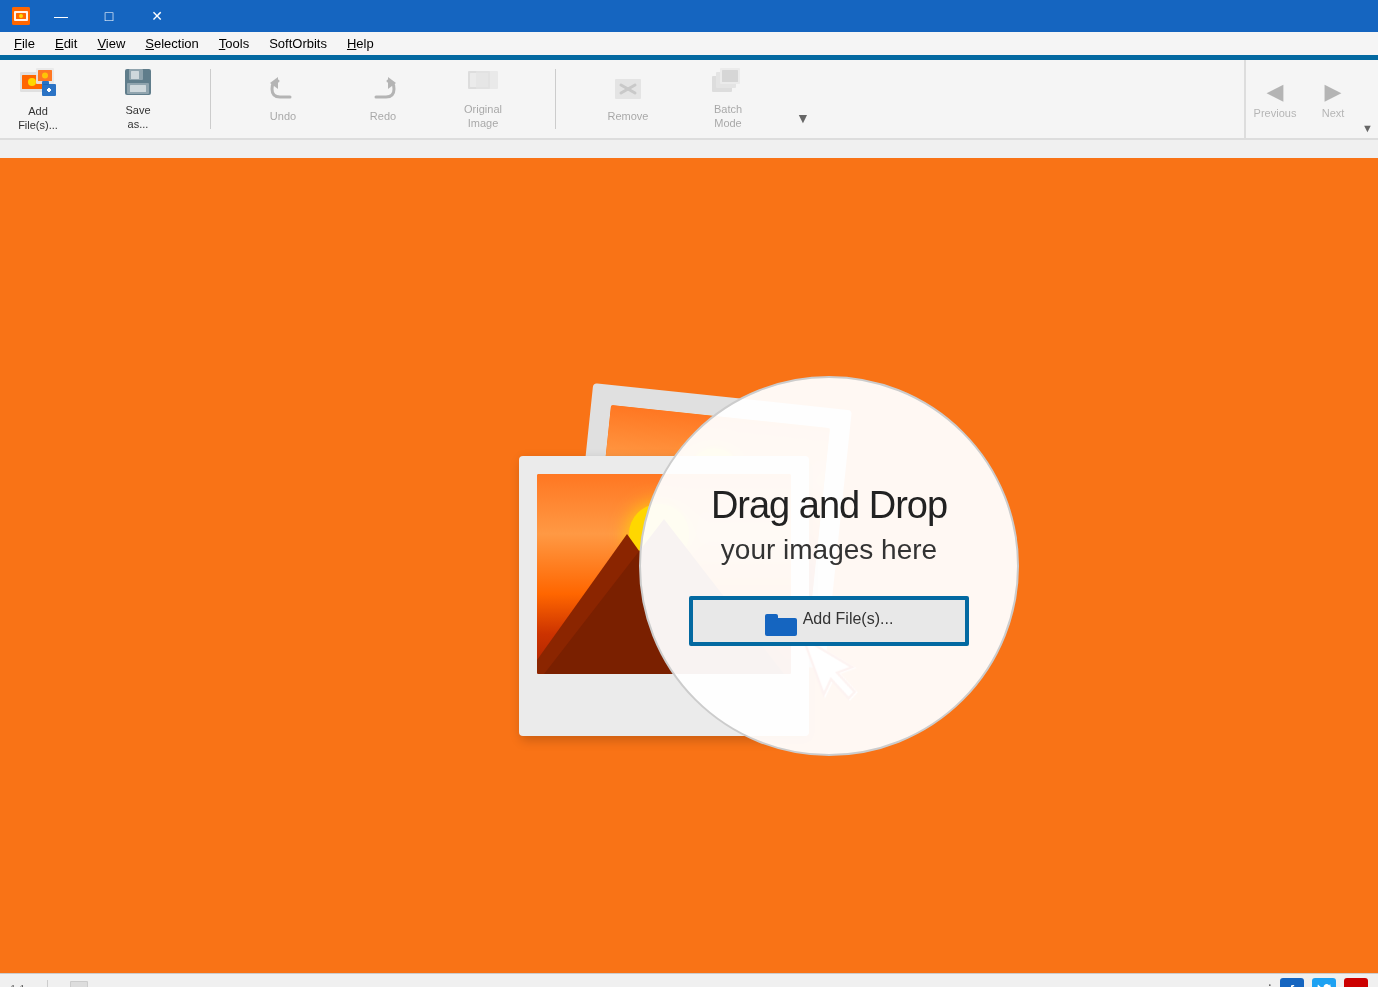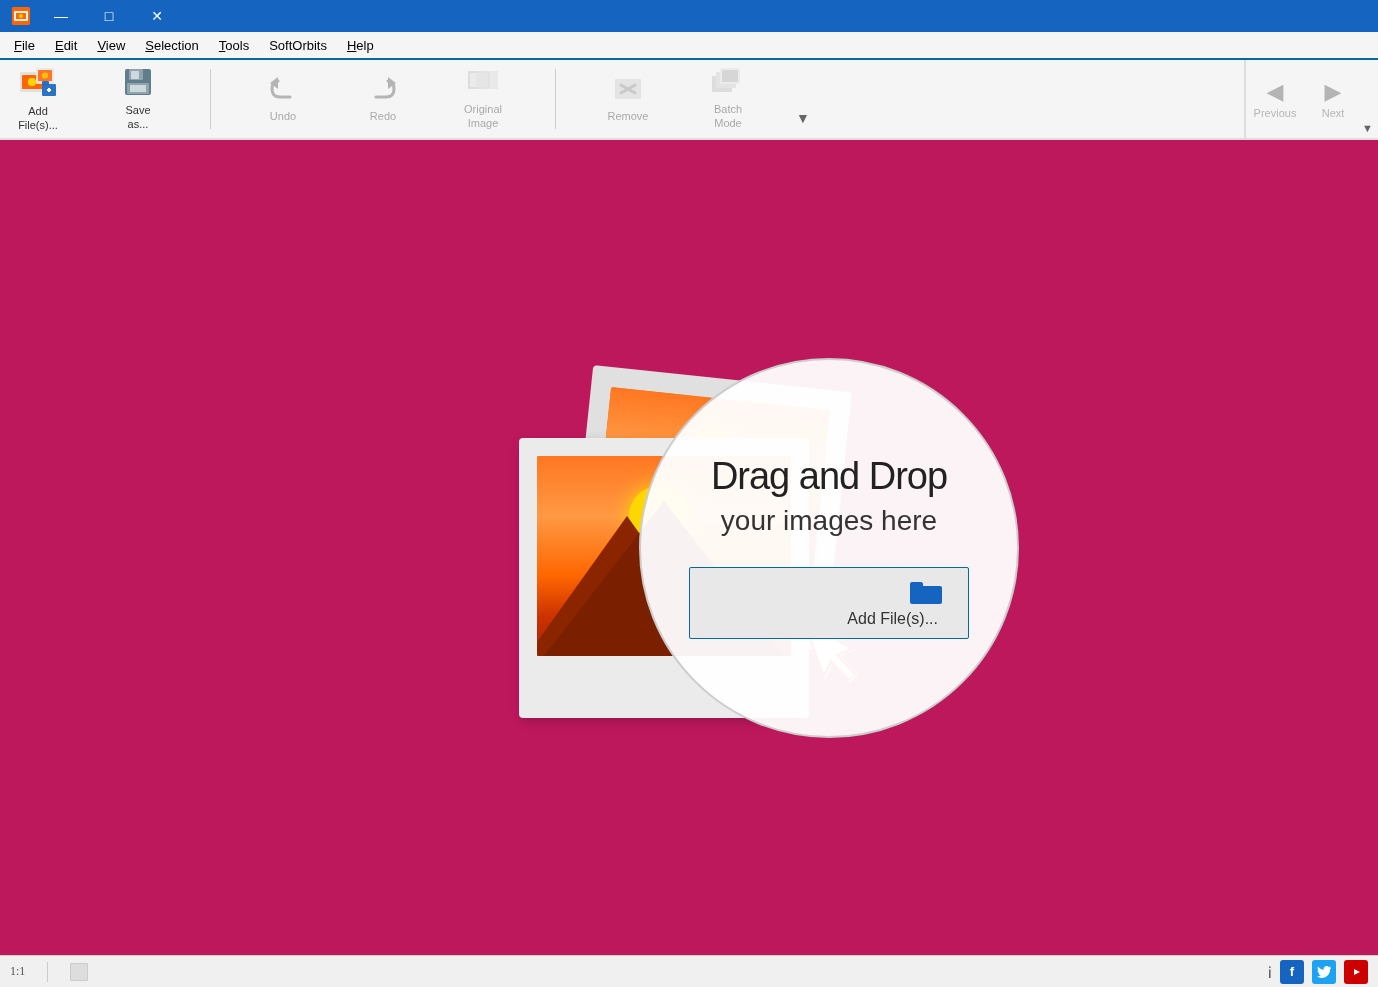--- a/index.html
+++ b/index.html
@@ -31,21 +31,21 @@
       cursor: pointer; font-size: 14px; display: flex; align-items: center; justify-content: center;
     }
 
     
     .menu-bar {
       background: #f5f5f5;
       height: 28px;
       display: flex;
       align-items: center;
       padding: 0 4px;
-      border-bottom: 2px solid #0369a1;
+      border-bottom: 5px solid #0369a1;
       font-size: 13px;
     }
     .menu-item {
       padding: 4px 10px;
       cursor: pointer;
       border-radius: 2px;
     }
     .menu-item .underline { text-decoration: underline; }
 
     
@@ -112,28 +112,29 @@
       font-size: 11px;
       color: #555;
       border: none;
       background: transparent;
     }
     .nav-btn .nav-arrow { font-size: 22px; color: #555; margin-bottom: 2px; }
     .nav-btn.disabled { opacity: 0.4; cursor: default; }
 
     
     .main-content {
-      background: #be185d;
+      background: #f97316;
       width: 100%;
       height: calc(987px - 32px - 28px - 80px - 32px);
       display: flex;
       align-items: center;
       justify-content: center;
       position: relative;
       overflow: hidden;
+      margin-top: 18px;
     }
 
     
     .dropzone-container {
       display: flex;
       align-items: center;
       justify-content: center;
       gap: 60px;
       position: relative;
     }
@@ -253,32 +254,31 @@
       line-height: 1.1;
     }
     .drop-text-sub {
       font-size: 28px;
       color: #333;
       margin-top: 8px;
       margin-bottom: 30px;
     }
     .add-files-btn {
       display: flex;
-      align-items: flex-end;
+      align-items: flex-start;
       gap: 10px;
       background: #e8e8e8;
-      border: 1px solid #0369a1;
+      border: 4px solid #0369a1;
       border-radius: 2px;
       padding: 10px 30px;
       cursor: pointer;
       font-size: 16px;
       color: #333;
       width: 280px;
       justify-content: center;
-      flex-direction: column;
     }
     .folder-icon-inline {
       width: 28px; height: 22px;
       position: relative;
     }
 
     
     .status-bar {
       height: 32px;
       background: #f0f0f0;

